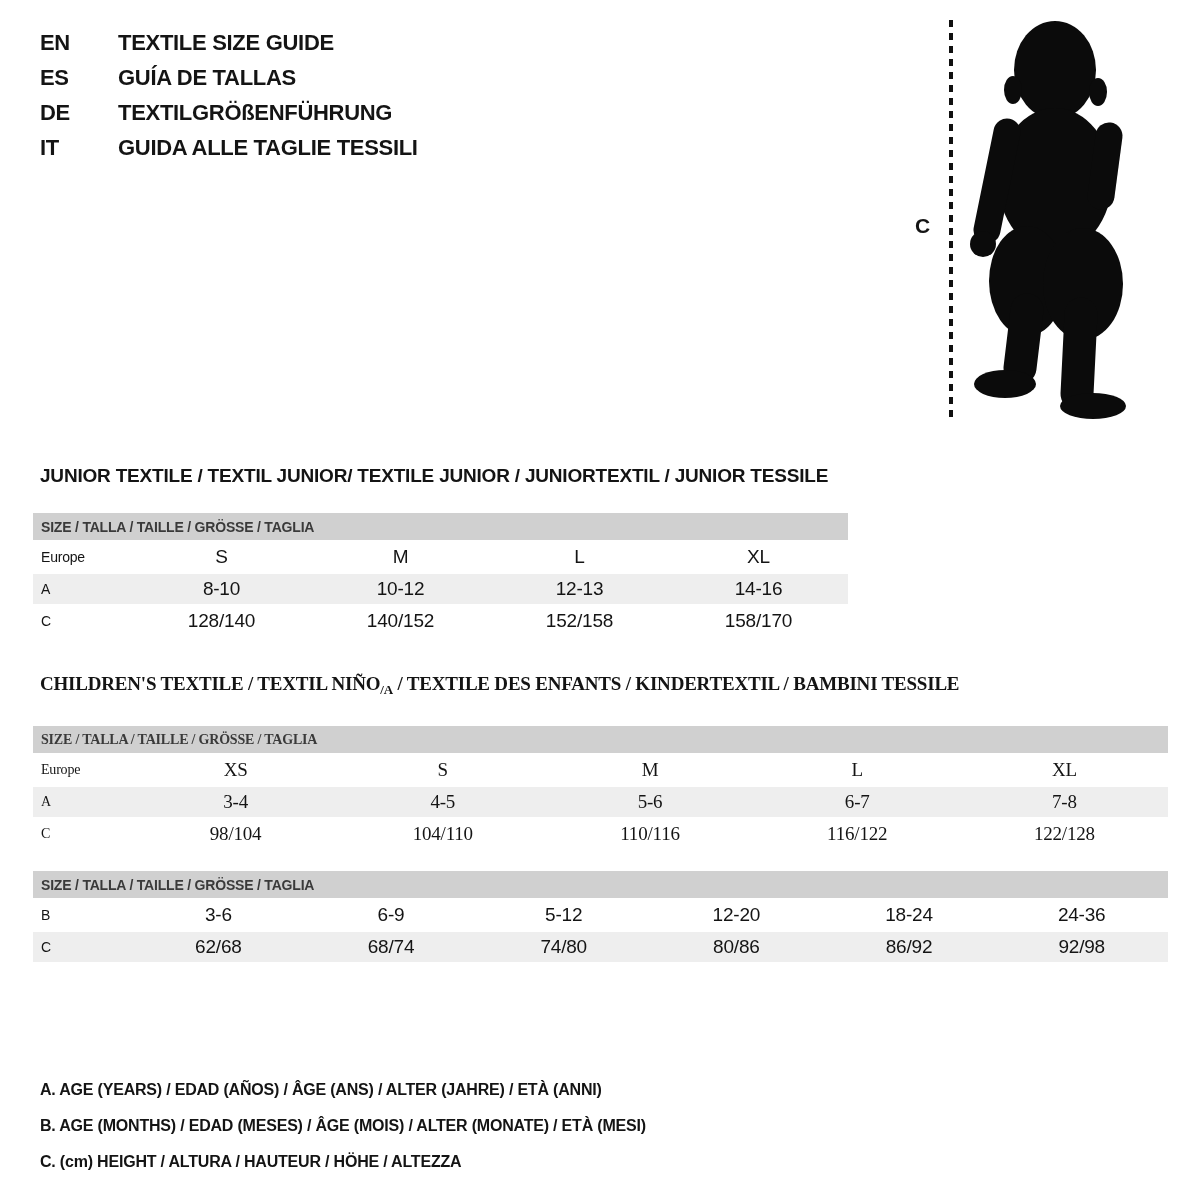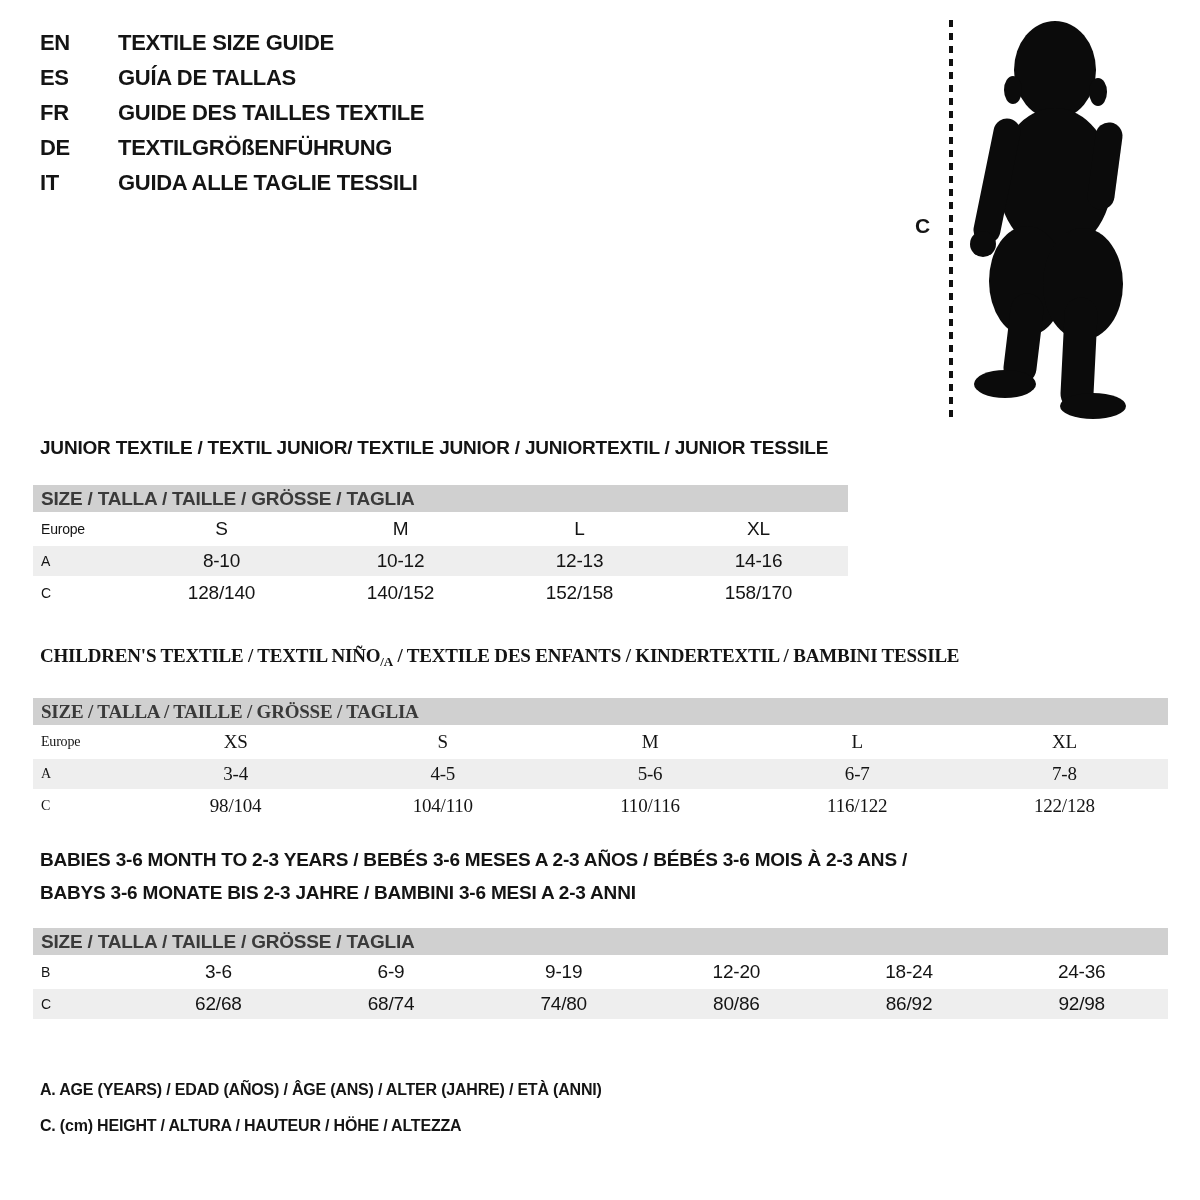--- a/index.html
+++ b/index.html
@@ -23,39 +23,39 @@
   
   .figure { position: absolute; left: 905px; top: 16px; width: 256px; height: 408px; }
   .c-label { position: absolute; left: 10px; top: 198px; font-size: 21px; font-weight: 700; }
   .dash-line {
     position: absolute; left: 44px; top: 4px; height: 398px; width: 4px;
     background: repeating-linear-gradient(to bottom, #101010 0 7px, transparent 7px 13px);
   }
   .baby-svg { position: absolute; left: 58px; top: 2px; }
 
   
-  .section { position: absolute; left: 33px; }
+  .section { position: absolute; left: 33px; margin-top: 28px; }
   .sec-junior   { top: 438px; width: 815px;  }
   .sec-children { top: 646px; width: 1135px; font-family: Liberation Serif, serif; }
   .sec-babies   { top: 843px; width: 1135px; }
 
   .sec-title {
     margin-left: 7px; font-size: 19px; font-weight: 700;
     letter-spacing: -0.2px; line-height: 19px; white-space: nowrap;
   }
   .sec-junior .sec-title   { margin-bottom: 28px; }
   .sec-children .sec-title { margin-bottom: 27px; }
   .babies-titles { margin-left: 7px; margin-bottom: 19px; }
   .babies-titles .sec-title { margin: 0; line-height: 33px; }
 
   .sub-a { font-size: 13px; vertical-align: -4px; }
 
   .size-bar {
     height: 27px; background: #d0d0d0; display: flex; align-items: center;
-    padding-left: 8px; font-size: 19px; font-weight: 700; color: #3a3a3a;
+    padding-left: 8px; font-size: 14px; font-weight: 700; color: #3a3a3a;
     letter-spacing: -0.2px;
   }
   .t-row { display: flex; align-items: center; height: 30px; margin-top: 2px; }
   .t-row.shaded { background: #eeeeee; }
   .t-label { width: 99px; padding-left: 8px; font-size: 14px; letter-spacing: -0.2px; }
   .t-cell  { flex: 1; text-align: center; font-size: 19px; letter-spacing: -0.2px; }
 
   
   .legend { position: absolute; left: 40px; top: 1072px; }
   .legend-line {
@@ -69,24 +69,20 @@
 <div class="sheet">
 
   <div class="lang-list">
     <div class="lang-row">
       <span class="lang-code">EN</span>
       <span class="lang-title">TEXTILE SIZE GUIDE</span>
     </div>
     <div class="lang-row">
       <span class="lang-code">ES</span>
       <span class="lang-title">GUÍA DE TALLAS</span>
-    </div>
-    <div class="lang-row">
-      <span class="lang-code">FR</span>
-      <span class="lang-title">GUIDE DES TAILLES TEXTILE</span>
     </div>
     <div class="lang-row">
       <span class="lang-code">DE</span>
       <span class="lang-title">TEXTILGRÖßENFÜHRUNG</span>
     </div>
     <div class="lang-row">
       <span class="lang-code">IT</span>
       <span class="lang-title">GUIDA ALLE TAGLIE TESSILI</span>
     </div>
   </div>
@@ -172,45 +168,42 @@
         <span class="t-cell">98/104</span>
         <span class="t-cell">104/110</span>
         <span class="t-cell">110/116</span>
         <span class="t-cell">116/122</span>
         <span class="t-cell">122/128</span>
       </div>
     </div>
   </div>
 
   <div class="section sec-babies">
-    <div class="babies-titles">
-      <div class="sec-title">BABIES 3-6 MONTH TO 2-3 YEARS / BEBÉS 3-6 MESES A 2-3 AÑOS / BÉBÉS 3-6 MOIS À 2-3 ANS /</div>
-      <div class="sec-title">BABYS 3-6 MONATE BIS 2-3 JAHRE / BAMBINI 3-6 MESI A 2-3 ANNI</div>
-    </div>
     <div>
       <div class="size-bar">SIZE / TALLA / TAILLE / GRÖSSE / TAGLIA</div>
       <div class="t-row">
         <span class="t-label">B</span>
         <span class="t-cell">3-6</span>
         <span class="t-cell">6-9</span>
-        <span class="t-cell">9-19</span>
+        <span class="t-cell">5-12</span>
         <span class="t-cell">12-20</span>
         <span class="t-cell">18-24</span>
         <span class="t-cell">24-36</span>
       </div>
       <div class="t-row shaded">
         <span class="t-label">C</span>
         <span class="t-cell">62/68</span>
         <span class="t-cell">68/74</span>
         <span class="t-cell">74/80</span>
         <span class="t-cell">80/86</span>
         <span class="t-cell">86/92</span>
         <span class="t-cell">92/98</span>
       </div>
     </div>
   </div>
 
   <div class="legend">
     <div class="legend-line">A. AGE (YEARS) / EDAD (AÑOS) / ÂGE (ANS) / ALTER (JAHRE) / ETÀ (ANNI)</div>
+    <div class="legend-line">B. AGE (MONTHS) / EDAD (MESES) / ÂGE (MOIS) / ALTER (MONATE) / ETÀ (MESI)</div>
     <div class="legend-line">C. (cm) HEIGHT / ALTURA / HAUTEUR / HÖHE / ALTEZZA</div>
   </div>
 
 </div>
 
 </body></html>

